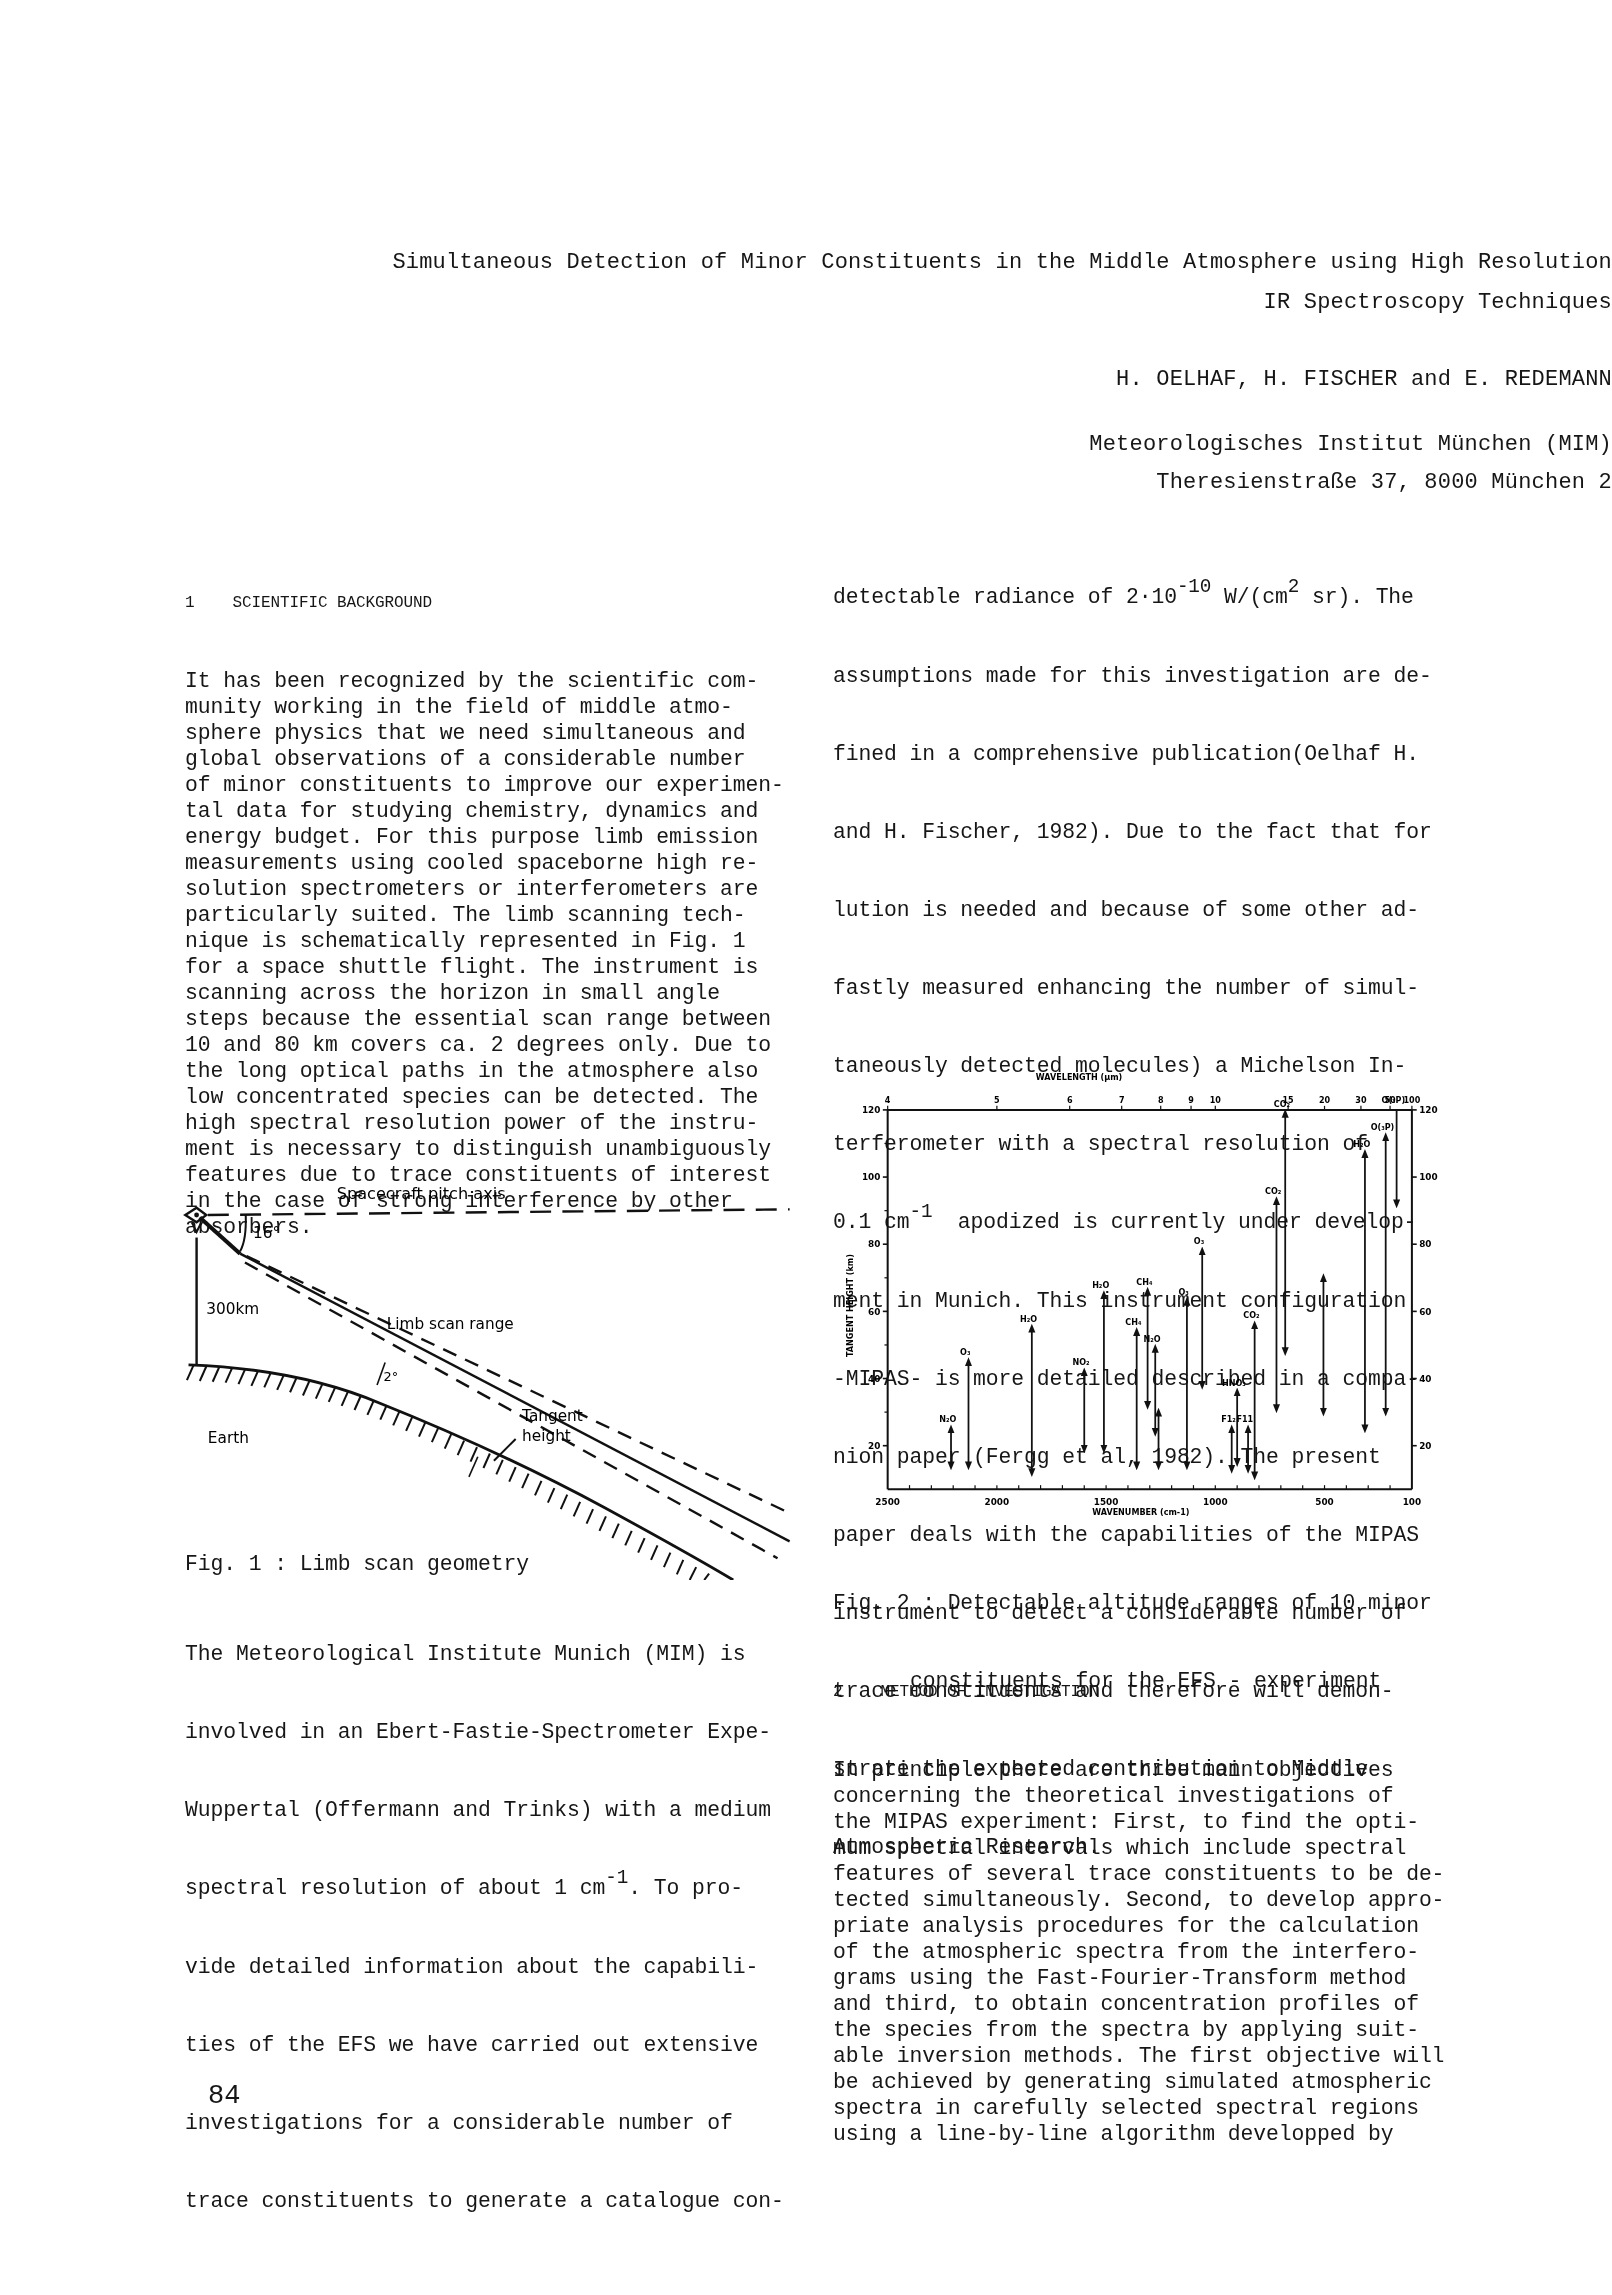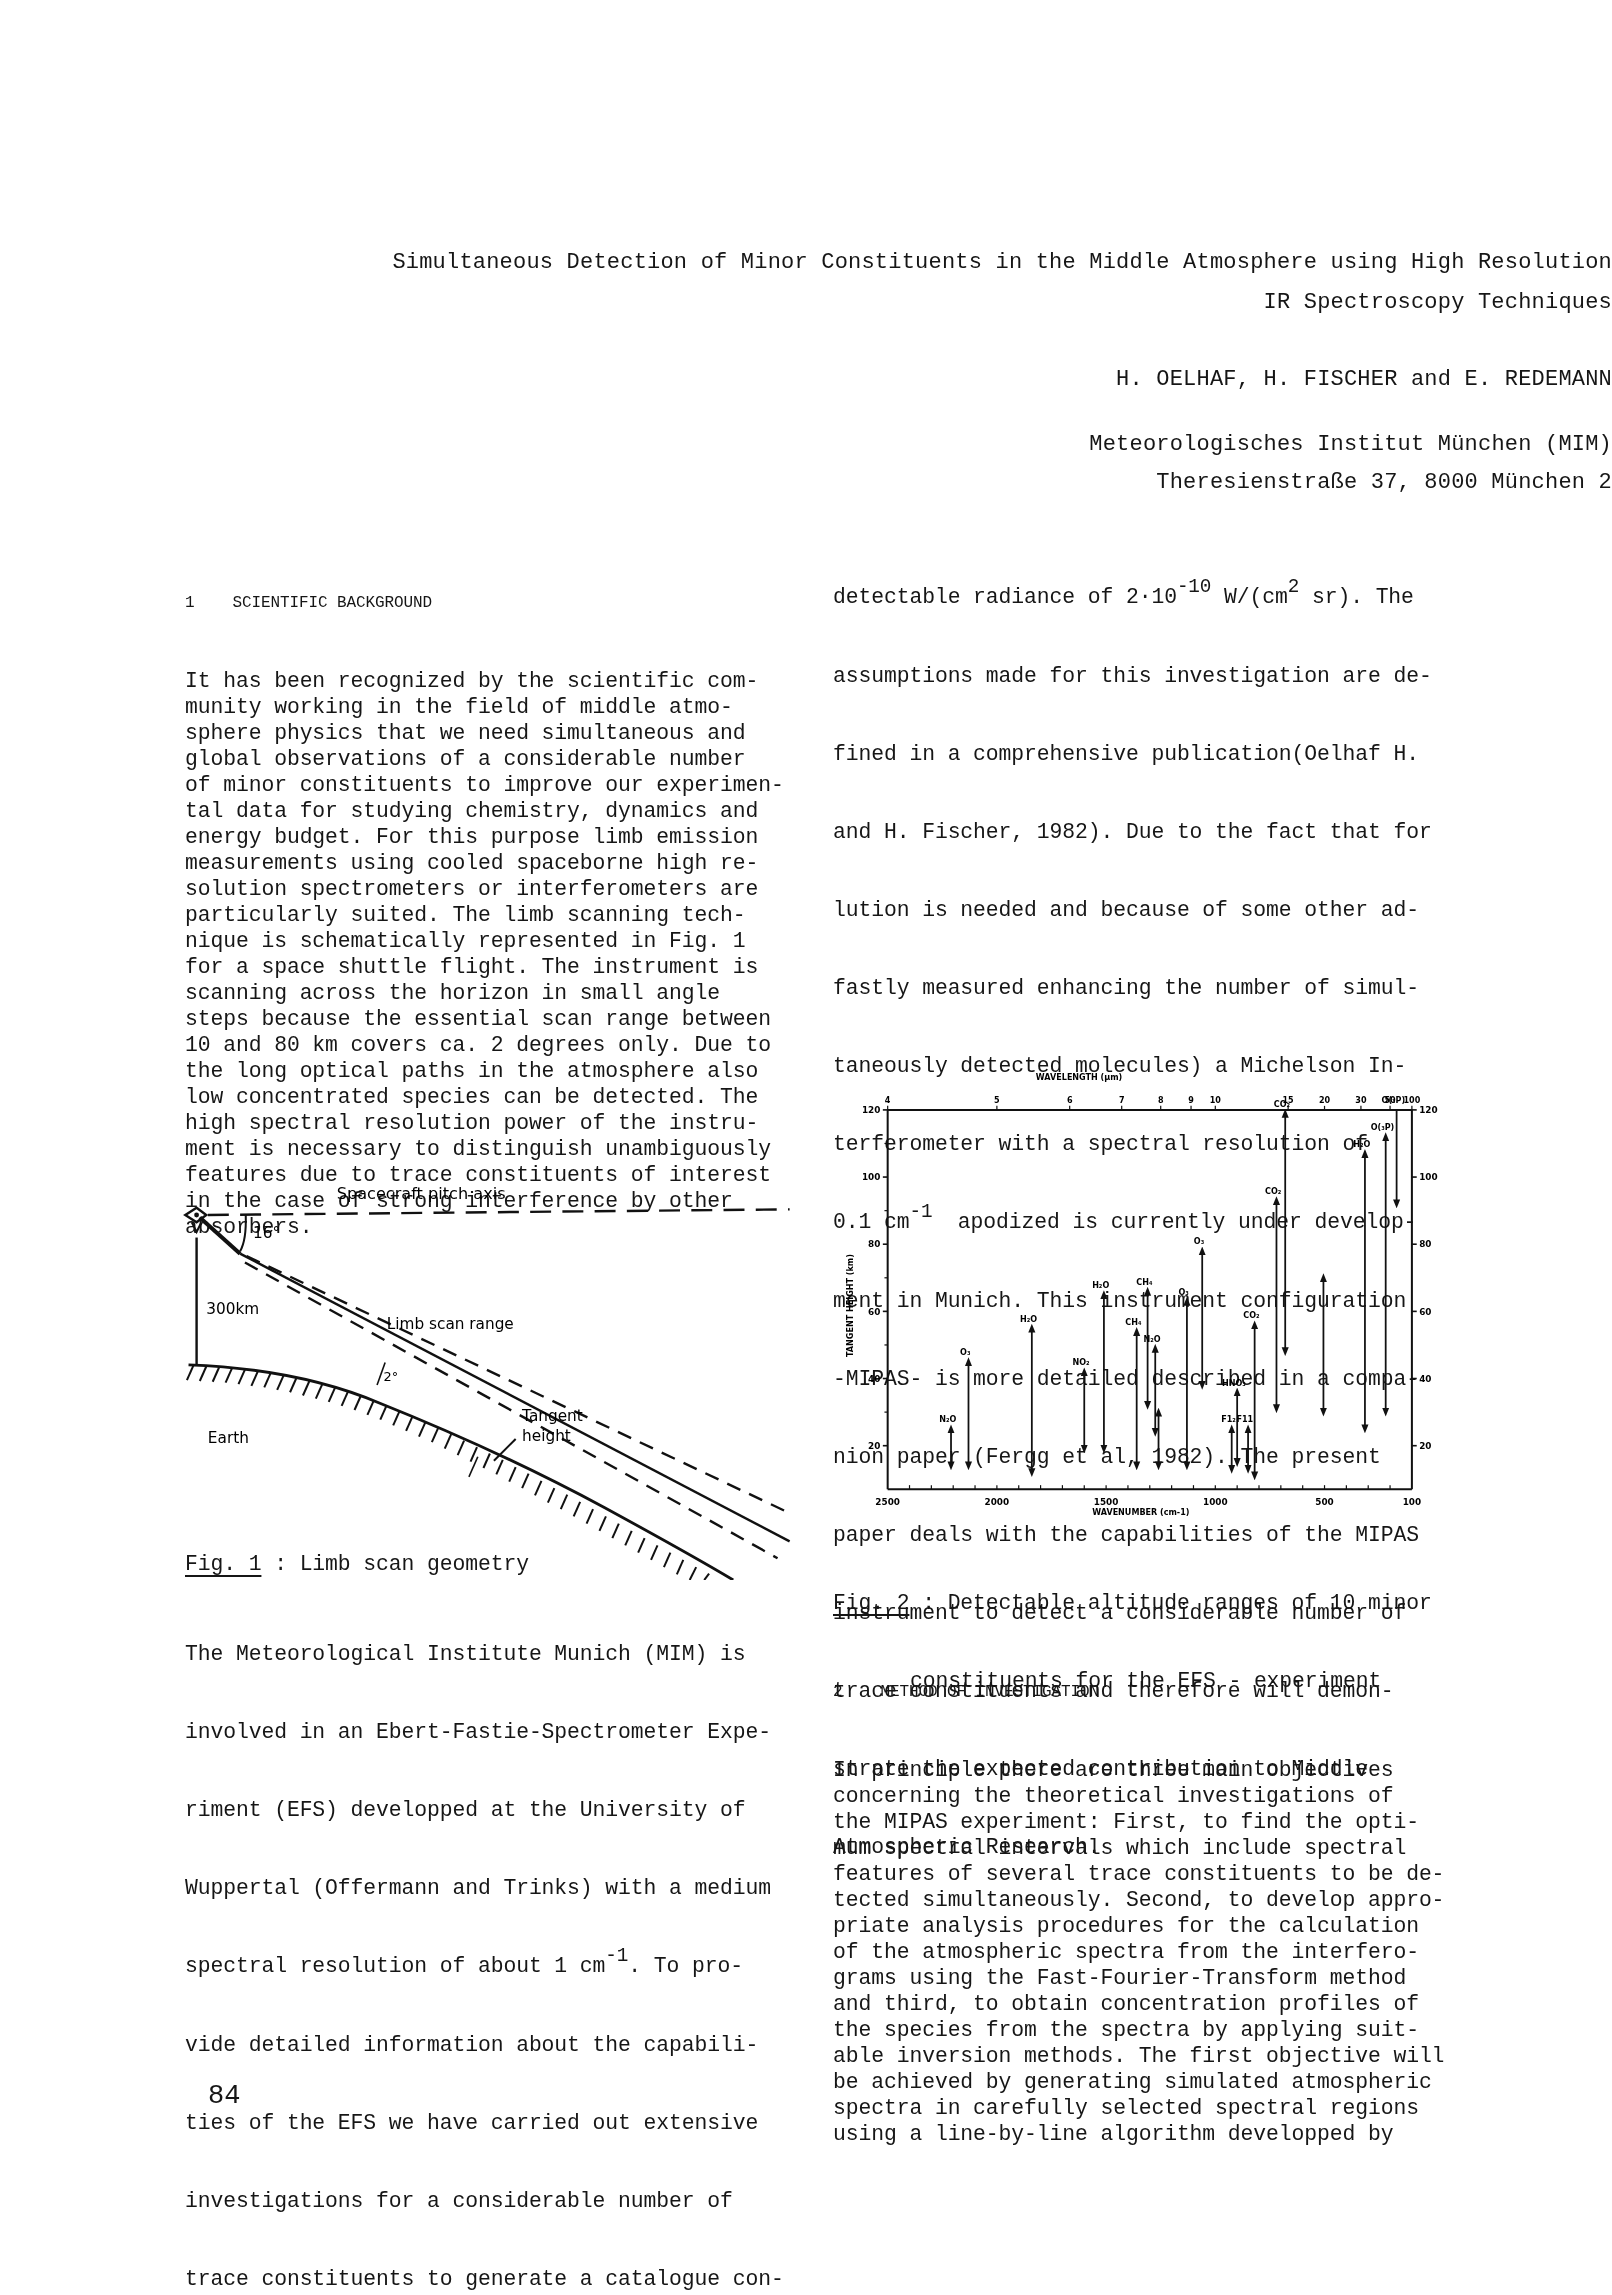--- a/index.html
+++ b/index.html
@@ -5,21 +5,21 @@
   html, body { margin: 0; padding: 0; background: #ffffff; }
   body { width: 1612px; height: 2295px; position: relative; overflow: hidden; color: #161616;
          font-family: "Liberation Mono", "DejaVu Sans Mono", monospace; }
   .abs { position: absolute; }
   .title { left: 0; width: 1612px; text-align: right; font-size: 22px; letter-spacing: 0.2px; }
   .col { position: absolute; font-size: 21.4px; line-height: 26px; white-space: pre; letter-spacing: -0.1px; }
   .col-left { left: 185px; }
   .col-right { left: 833px; }
   .heading { font-size: 16px; }
   .sup { position: relative; top: -11.3px; font-size: 19.3px; }
-  .u { text-decoration: underline; text-decoration-thickness: 1.6px; text-underline-offset: 4.8px; }
+  .u { text-decoration-thickness: 1.6px; text-underline-offset: 4.8px; }
   .pagenum { left: 208px; top: 2081px; font-size: 27px; }
   svg text { font-family: "DejaVu Sans", sans-serif; }
 </style>
 </head>
 <body>
 
 <div class="abs title" style="top:250px">Simultaneous Detection of Minor Constituents in the Middle Atmosphere using High Resolution</div>
 <div class="abs title" style="top:290px">IR Spectroscopy Techniques</div>
 <div class="abs title" style="top:367px">H. OELHAF,  H. FISCHER  and  E. REDEMANN</div>
 <div class="abs title" style="top:432px">Meteorologisches Institut München  (MIM)</div>
@@ -108,21 +108,20 @@
   <text x="428" y="323" font-size="19">Tangent</text>
   <text x="428" y="347" font-size="19">height</text>
   <text x="38" y="350" font-size="19">Earth</text>
 </svg>
 
 <div class="col col-left" style="top:1551px"><span class="u">Fig. 1</span><span> : Limb scan geometry</span></div>
 
 <div class="col col-left" style="top:1589px">
   <div>The Meteorological Institute Munich (MIM) is</div>
   <div>involved in an Ebert-Fastie-Spectrometer Expe-</div>
-  <div>riment (EFS) developped at the University of</div>
   <div>Wuppertal (Offermann and Trinks) with a medium</div>
   <div><span>spectral resolution of about 1 cm</span><span class="sup">-1</span><span>. To pro-</span></div>
   <div>vide detailed information about the capabili-</div>
   <div>ties of the EFS we have carried out extensive</div>
   <div>investigations for a considerable number of</div>
   <div>trace constituents to generate a catalogue con-</div>
   
   
   
   

